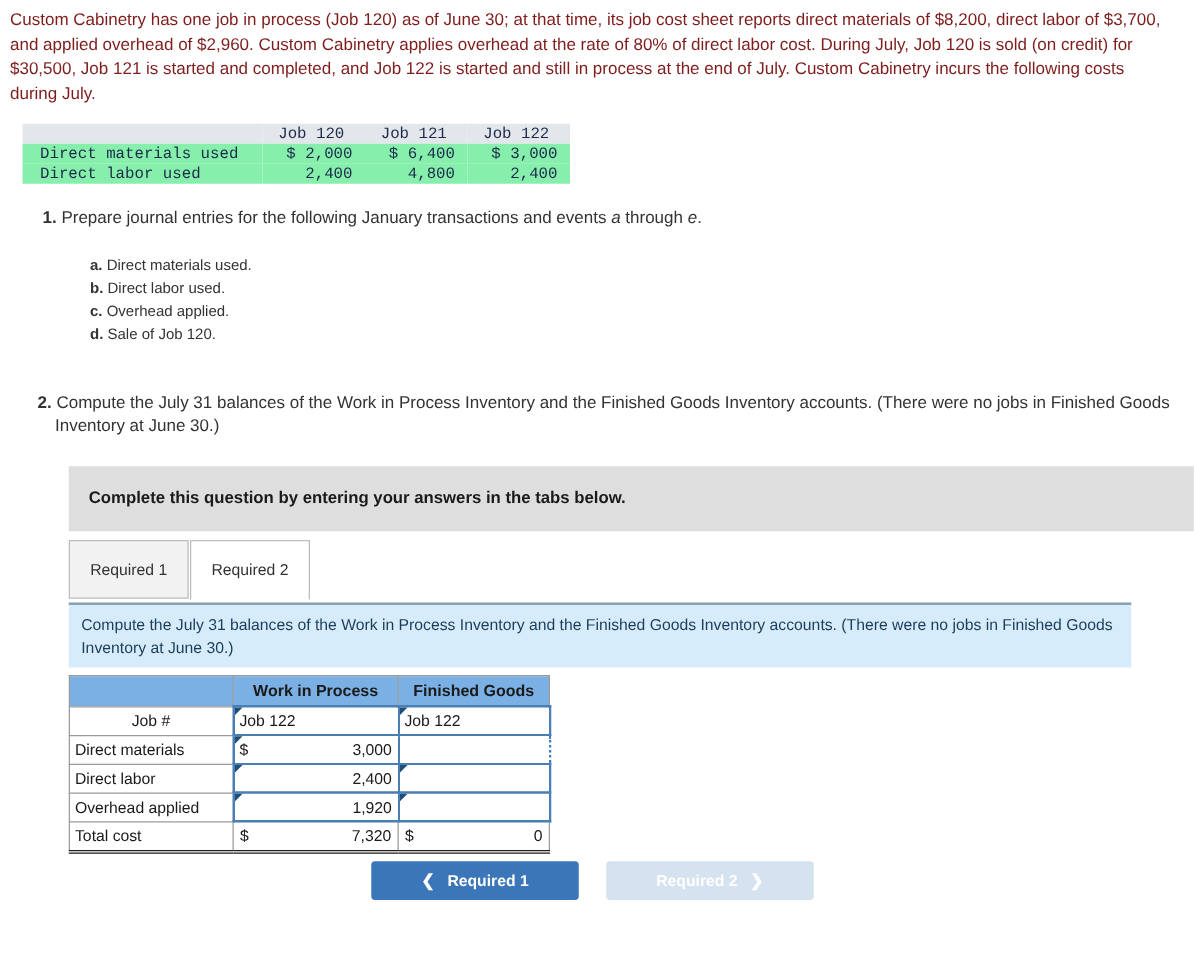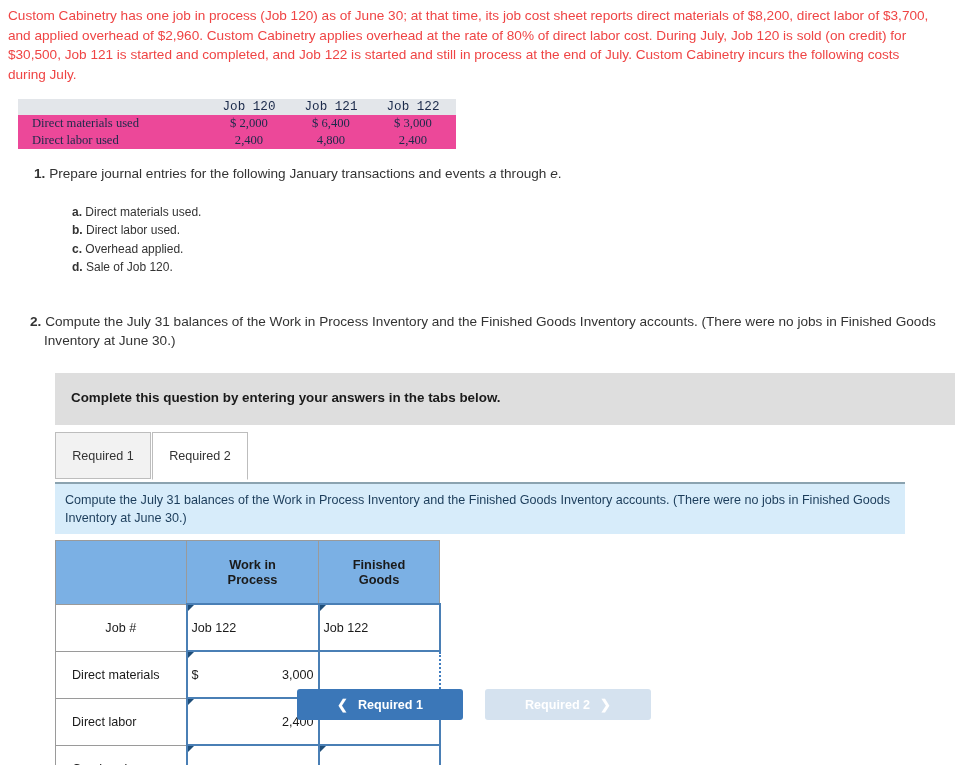--- a/index.html
+++ b/index.html
@@ -17,43 +17,43 @@
   }
 
   
   .intro {
     position: absolute;
     left: 8px;
     top: 6px;
     width: 932px;
     font-size: 13.6px;
     line-height: 19.5px;
-    color: #ef4444;
+    color: #7f1d1d;
   }
 
   
   .costs-table {
     position: absolute;
     left: 18px;
     top: 99px;
     border-collapse: collapse;
     font-family: "Liberation Mono", "DejaVu Sans Mono", monospace;
     font-size: 12.6px;
     color: #1b2a4a;
   }
   .costs-table th, .costs-table td {
     padding: 1px 6px;
     font-weight: normal;
     white-space: pre;
     margin-top: 16px;
   }
   .costs-table thead tr { background: #e3e6ea; }
-  .costs-table tbody tr { background: #ec4899; font-family: Liberation Serif, serif; }
+  .costs-table tbody tr { background: #86efac; }
   .costs-table .lbl { text-align: left; min-width: 172px; padding-left: 14px;}
-  .costs-table .num { text-align: center; min-width: 66px; padding-right: 10px;}
+  .costs-table .num { text-align: right; min-width: 66px; padding-right: 10px;}
   .costs-table thead .num { text-align: center; }
 
   
   .req-1 {
     position: absolute;
     left: 34px;
     top: 164px;
     width: 880px;
     font-size: 13.6px;
     line-height: 19px;
@@ -156,21 +156,21 @@
     top: 540px;
     border-collapse: collapse;
     font-size: 12.6px;
     color: #1a1a1a;
     table-layout: fixed;
   }
   .grid td, .grid th {
     border: 1px solid #9a9a9a;
     height: 22px;
     box-sizing: border-box;
-    padding: 16px;
+    padding: 4px;
     font-weight: normal;
   }
   .col-label { width: 131px; }
   .col-wip   { width: 132px; }
   .col-fg    { width: 121px; }
 
   .grid thead th {
     background: #7bb0e4;
     font-weight: bold;
     text-align: center;

